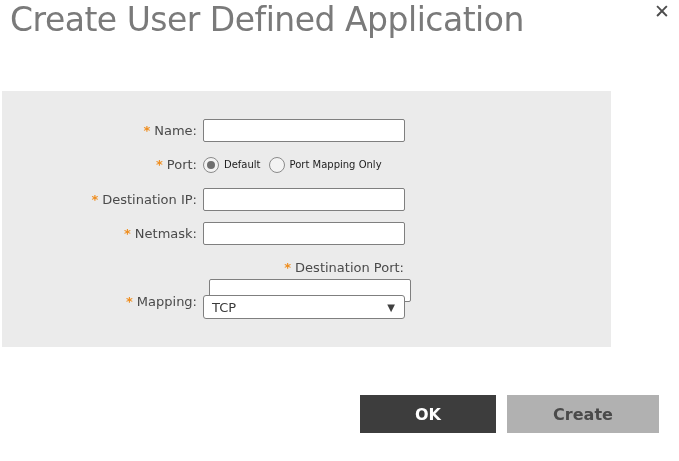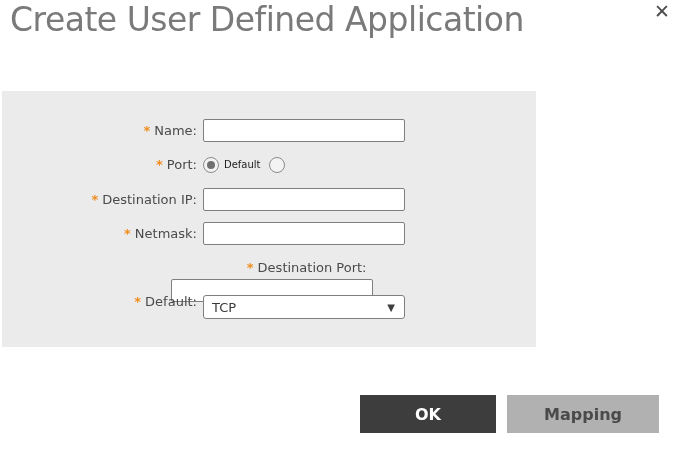--- a/index.html
+++ b/index.html
@@ -20,21 +20,21 @@
   }
 
   .dialog-title {
     position: absolute; left: 10px; top: 0;
     font-size: 33px; font-weight: normal; color: #7a7a7a;
     letter-spacing: -0.5px; white-space: nowrap;
   }
 
   .form-panel {
     position: absolute; left: 2px; top: 91px;
-    width: 534px; height: 256px;
+    width: 609px; height: 256px;
     background: #ebebeb;
   }
 
   .form-row {
     position: absolute; left: 0; width: 100%;
     display: flex; align-items: center; height: 23px;
   }
   .row-name     { top: 28px; }
   .row-type     { top: 62px; }
   .row-destip   { top: 97px; }
@@ -120,20 +120,21 @@
     <div class="form-row row-type">
       <div class="field-label"><span class="req">*</span><span>Port:</span></div>
       <div class="field-slot">
         <div class="radio-group">
           <div class="radio-option">
             <span class="radio-circle selected"></span>
             <span class="radio-label">Default</span>
           </div>
           <div class="radio-option">
             <span class="radio-circle"></span>
+            <span class="radio-label">Port Mapping Only</span>
           </div>
         </div>
       </div>
     </div>
 
     <div class="form-row row-destip">
       <div class="field-label"><span class="req">*</span><span>Destination IP:</span></div>
       <div class="field-slot">
         <input type="text" class="text-input" value="" style="">
       </div>
@@ -147,27 +148,27 @@
     </div>
 
     <div class="form-row row-destport">
       <div class="field-label"><span class="req">*</span><span>Destination Port:</span></div>
       <div class="field-slot">
         <input type="text" class="text-input" value="" style="">
       </div>
     </div>
 
     <div class="form-row row-protocol">
-      <div class="field-label"><span class="req">*</span><span>Default:</span></div>
+      <div class="field-label"><span class="req">*</span><span>Mapping:</span></div>
       <div class="field-slot">
         <div class="dropdown">
           <span class="dropdown-value">TCP</span>
           <span class="dropdown-arrow">▼</span>
         </div>
       </div>
     </div>
 
   </div>
 
   <button class="btn btn-ok">OK</button>
-  <button class="btn btn-cancel">Mapping</button>
+  <button class="btn btn-cancel">Create</button>
 
 </div>
 
 </body></html>

